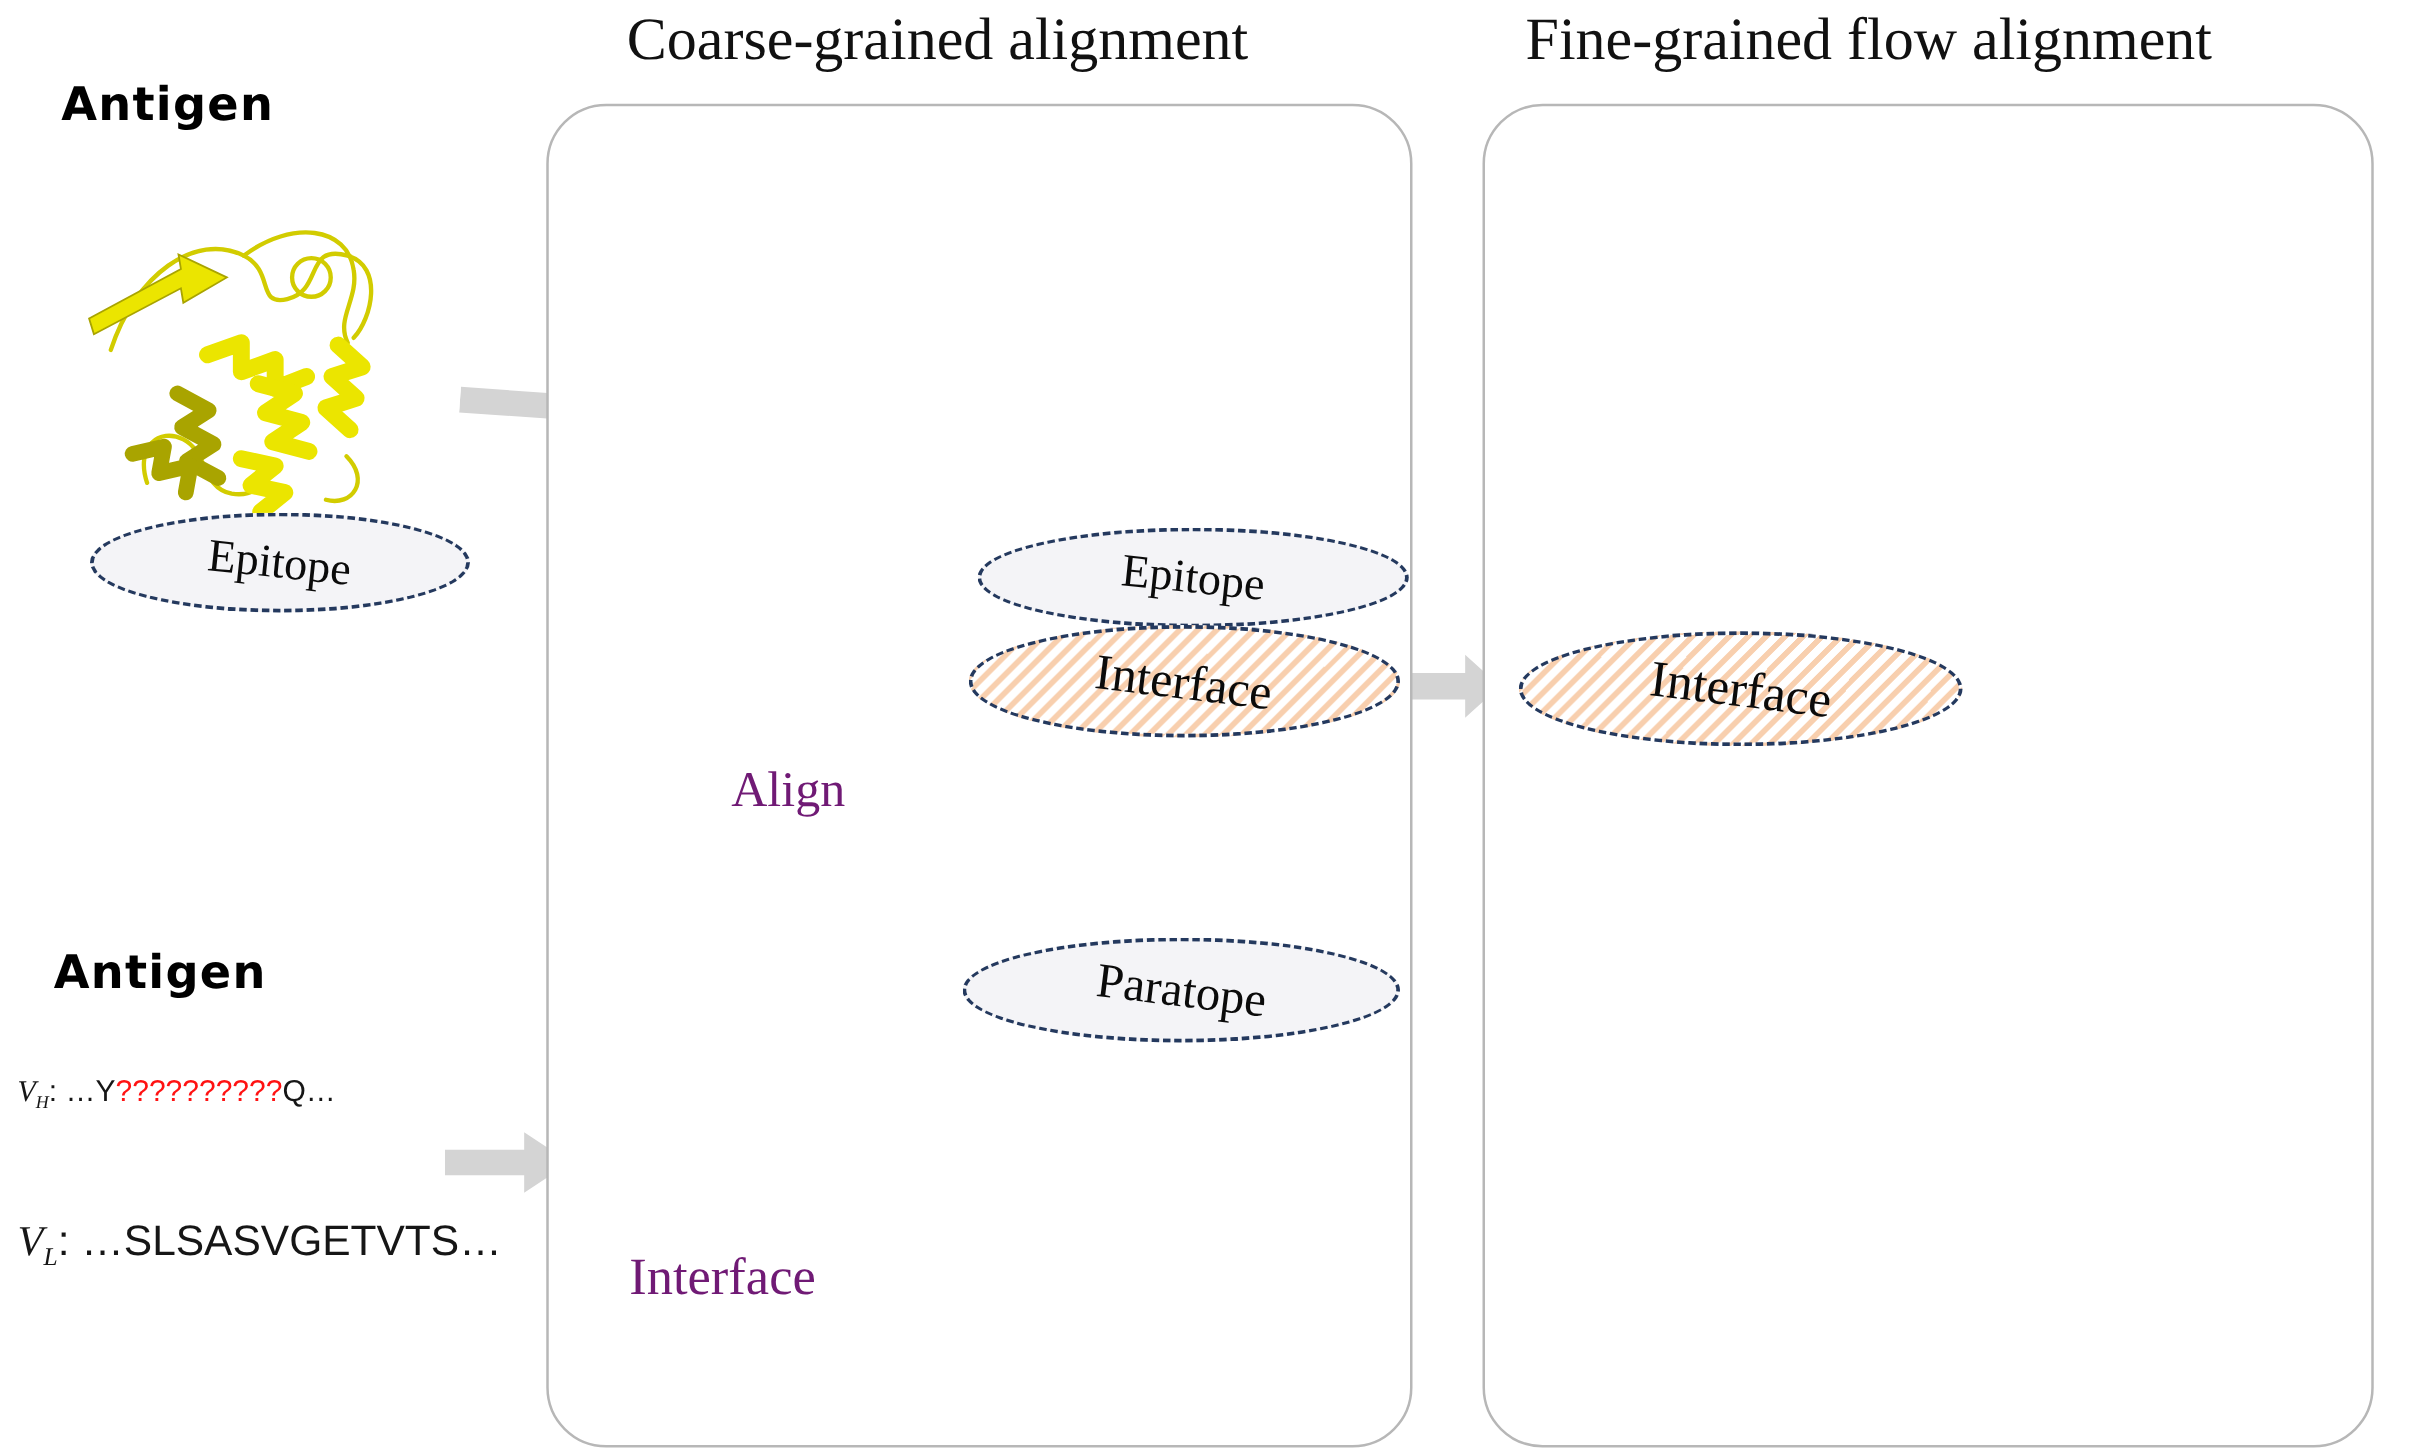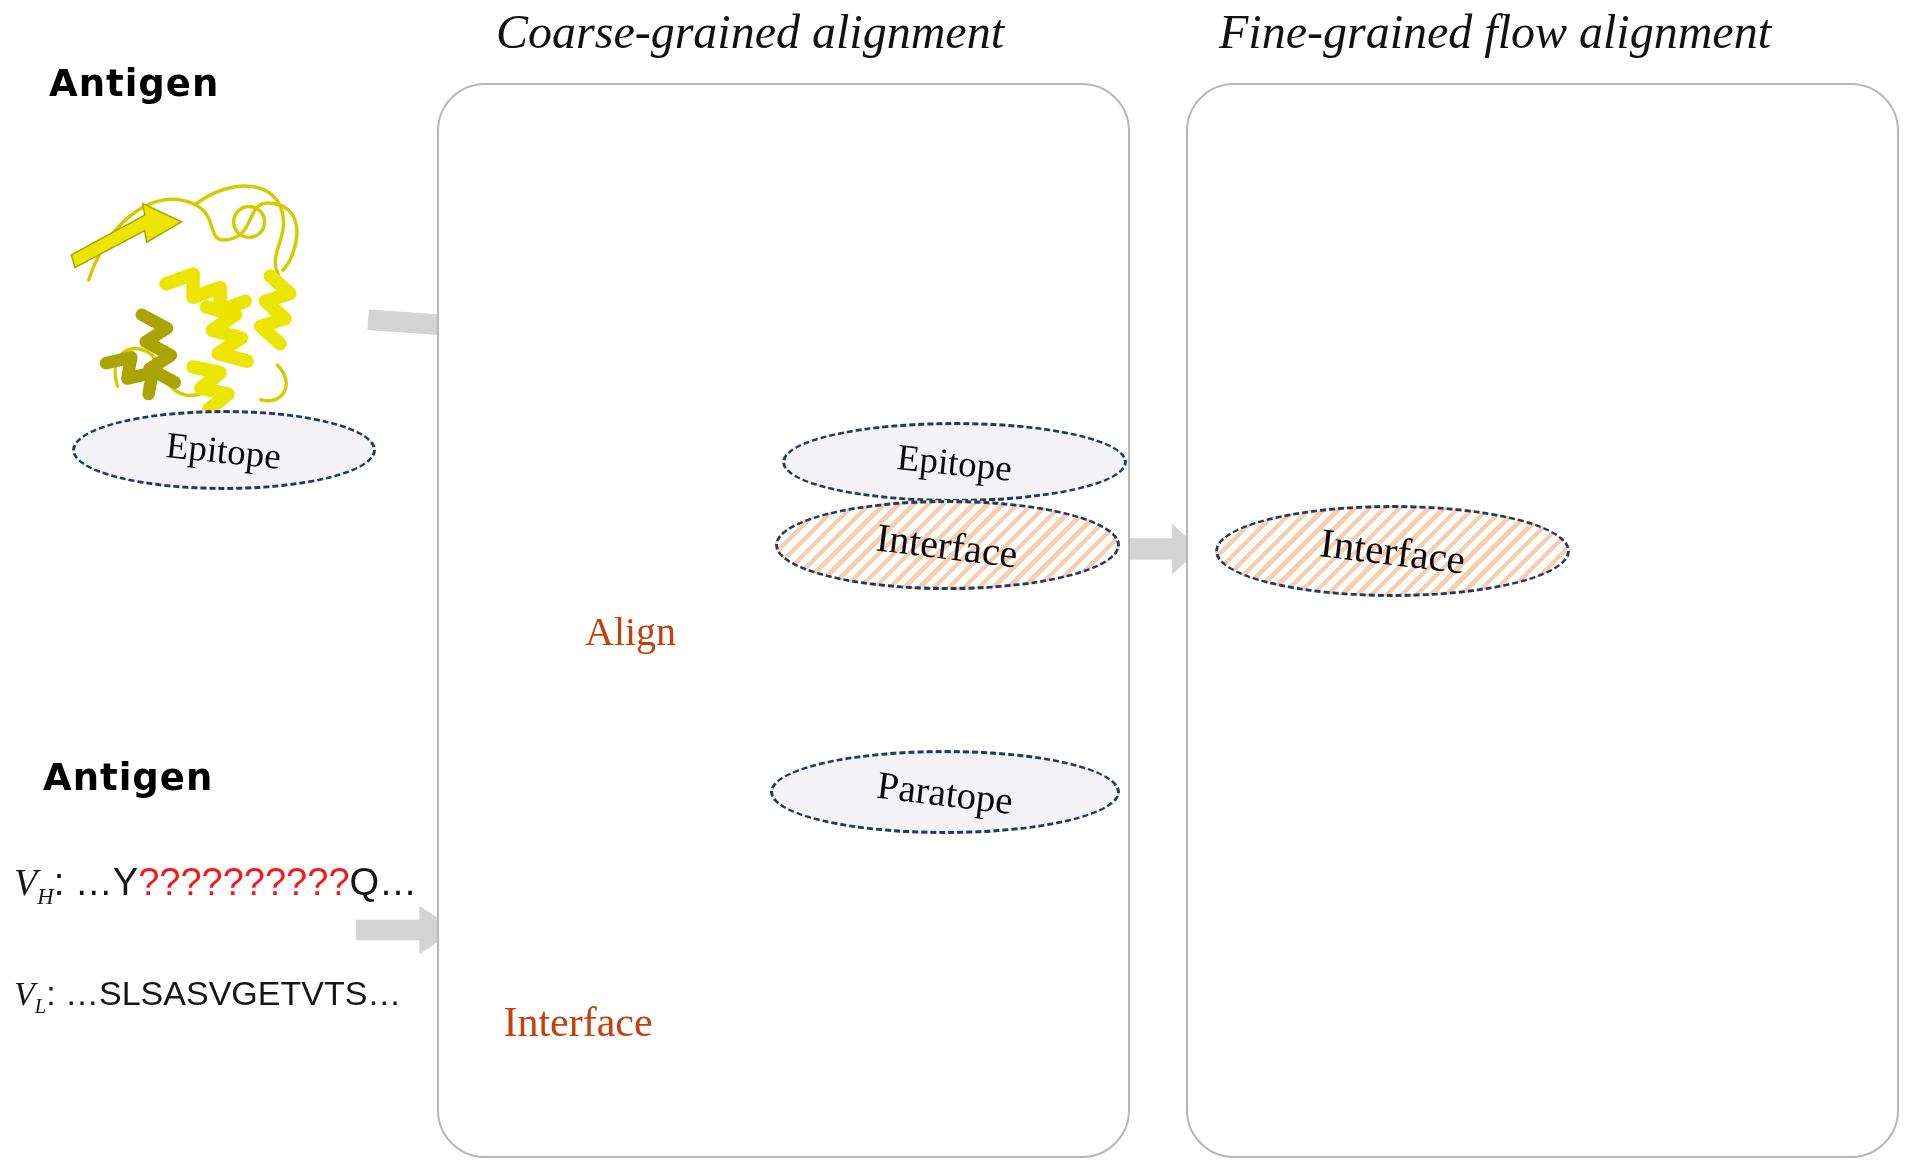--- a/index.html
+++ b/index.html
@@ -3,21 +3,21 @@
 <meta charset="utf-8">
 <style>
   html,body{margin:0;padding:0;background:#ffffff;}
   .stage{position:relative;width:1929px;height:1165px;background:#ffffff;overflow:hidden;
          font-family:"Liberation Serif",serif;color:#111;}
   .abs{position:absolute;}
 
   
   .panel{position:absolute;top:83px;height:1075px;background:#ffffff;
          border:2px solid #b7b7b7;border-radius:48px;box-sizing:border-box;}
-  .panel-title{position:absolute;top:4px;font-style:italic;font-size:48px;
+  .panel-title{position:absolute;top:4px;font-size:48px;
                text-align:center;white-space:nowrap;font-family:"Liberation Serif",serif;}
 
   
   .hand-label{position:absolute;font-family:"DejaVu Sans",sans-serif;font-weight:600;
               font-size:37px;letter-spacing:1px;color:#000;margin-left:21px;}
 
   
   .ellipse{position:absolute;border:3.5px dashed var(--c-ellipse_border_navy,#24395e);
            border-radius:50%;display:flex;align-items:center;justify-content:center;
            box-sizing:border-box;}
@@ -27,21 +27,21 @@
   .ellipse .elabel{font-family:"Liberation Serif",serif;color:#0b0b0b;white-space:nowrap;}
 
   
   .seq-line{position:absolute;white-space:nowrap;color:#161616;}
   .vname{font-family:"Liberation Serif",serif;font-style:italic;}
   .vname sub{font-size:0.6em;font-style:italic;}
   .vsep,.sseq{font-family:"Liberation Sans",sans-serif;}
   .vsep{white-space:pre;}
   .red{color:var(--c-masked_red,#ff1212);}
 
-  .serif-label{position:absolute;font-family:"Liberation Serif",serif;color:#c2410c;white-space:nowrap;}
+  .serif-label{position:absolute;font-family:"Liberation Serif",serif;color:#701a75;white-space:nowrap;}
 
   
   .ag-lp{fill:none;stroke:var(--lp,#cfc900);stroke-width:3.6;stroke-linecap:round;}
   .ag-hx{fill:none;stroke:var(--main,#ebe500);stroke-width:14;stroke-linejoin:round;stroke-linecap:round;}
   .ag-hx2{fill:none;stroke:var(--dk,#a9a400);stroke-width:13;stroke-linejoin:round;stroke-linecap:round;}
   .ag-rb{fill:var(--main,#ebe500);stroke:var(--dk,#a9a400);stroke-width:1.5;}
   .antigen-yellow{--main:var(--c-antigen_yellow,#ebe500);--dk:#a9a400;--lp:#d2cc00;}
   .antigen-magenta{--main:var(--c-generated_antigen_magenta,#dd18dd);--dk:#970d97;--lp:#c013c0;}
 
   .lp-c{fill:none;stroke:#00cccc;stroke-width:3.4;stroke-linecap:round;}
@@ -181,21 +181,21 @@
     <span class="elabel" style="font-size:39px;transform:rotate(7deg);">Paratope</span>
   </div>
 
   <div class="ellipse hatch" style="left:1215px;top:505px;width:355px;height:92px;">
     <span class="elabel" style="font-size:41px;transform:rotate(7deg);">Interface</span>
   </div>
 
   <div class="serif-label" style="left:585px;top:608px;font-size:40px;">Align</div>
   <div class="serif-label" style="left:453px;top:998px;width:250px;text-align:center;font-size:42px;">Interface</div>
 
-  <div class="seq-line" style="left:14px;top:860px;font-size:38px;">
+  <div class="seq-line" style="left:14px;top:860px;font-size:24px;">
     <span class="vname"><span>V</span><sub>H</sub></span><span class="vsep">: </span><span class="sseq"><span>…Y</span><span class="red">??????????</span><span>Q…</span></span>
   </div>
 
   <div class="seq-line" style="left:14px;top:938px;font-size:34px;margin-top:36px;">
     <span class="vname"><span>V</span><sub>L</sub></span><span class="vsep">: </span><span class="sseq"><span>…</span><span>SLSASVGETVTS…</span></span>
   </div>
 
 
 </div>
 

